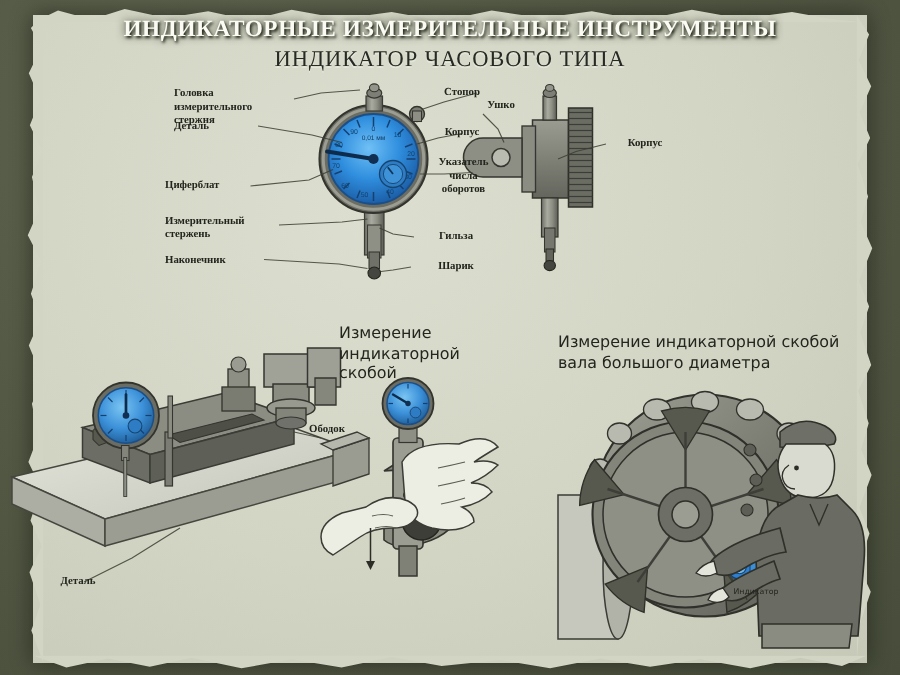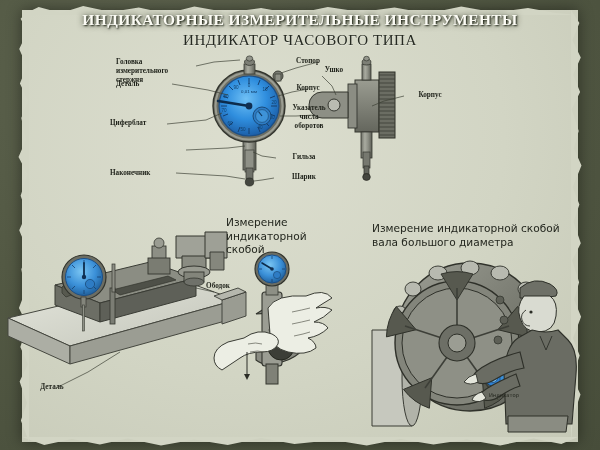--- a/index.html
+++ b/index.html
@@ -391,20 +391,22 @@
       <path d="M196 288 L214 292"></path>
       <path d="M56 388 L88 372 L120 352"></path>
     </g>
   </svg>
 
   <div class="lab r" style="left: 116px; top: 58px; width: 80px; white-space: pre-line;">Головка
 измерительного
 стержня</div>
   <div class="lab r" style="left:116px;top:80px;width:56px">Деталь</div>
   <div class="lab r" style="left:110px;top:119px;width:58px">Циферблат</div>
+  <div class="lab r" style="left: 110px; top: 143px; width: 76px; white-space: pre-line;">Измерительный
+стержень</div>
   <div class="lab r" style="left:110px;top:169px;width:66px">Наконечник</div>
 
   <div class="lab" style="left:278px;top:57px;width:60px">Стопор</div>
   <div class="lab" style="left:278px;top:84px;width:60px">Корпус</div>
   <div class="lab" style="left: 278px; top: 104px; width: 62px; white-space: pre-line;">Указатель
 числа
 оборотов</div>
   <div class="lab" style="left:278px;top:153px;width:52px">Гильза</div>
   <div class="lab" style="left:278px;top:173px;width:52px">Шарик</div>
   <div class="lab" style="left:314px;top:66px;width:40px">Ушко</div>

